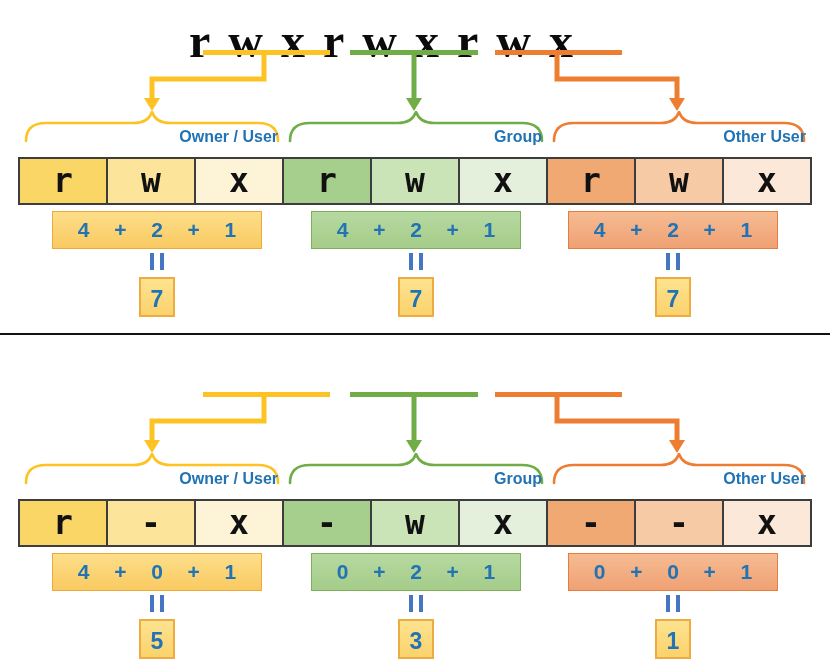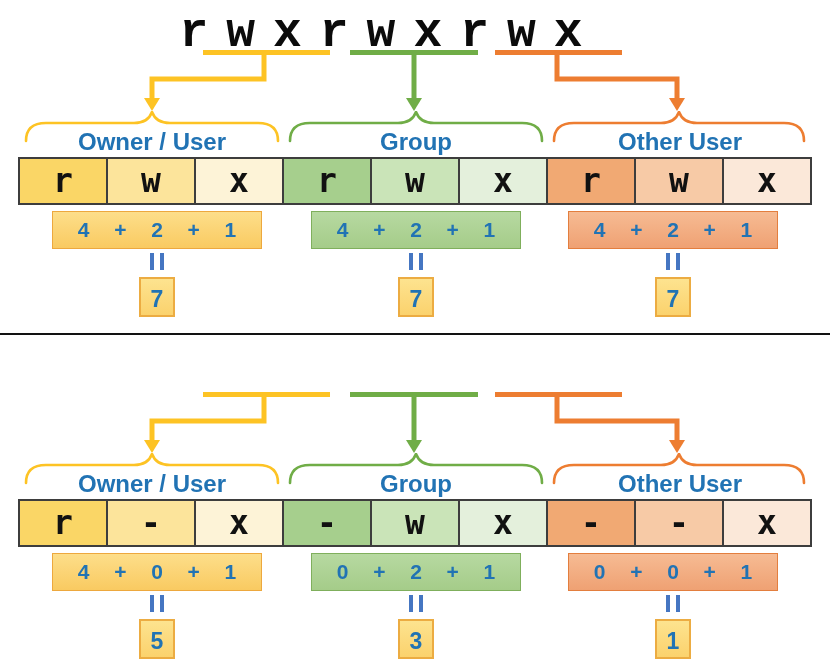--- a/index.html
+++ b/index.html
@@ -1,34 +1,34 @@
 <!DOCTYPE html>
 <html style="--gold: #FDC324; --green: #70AD47; --orange: #ED7D31; --blue: #2173B4; --eqblue: #4576C2;"><head>
 <meta charset="utf-8">
 <style>
   html,body{margin:0;padding:0;background:#fff;}
   #canvas{position:relative;width:830px;height:669px;background:#ffffff;overflow:hidden;
           font-family:"Liberation Sans",sans-serif;}
   .half{position:absolute;left:0;width:830px;height:330px;}
   .divider{position:absolute;left:0;top:333px;width:830px;height:2px;background:#121212;}
 
-  .perm{position:absolute;top:8px;left:0;width:762px;height:50px;line-height:50px;
-        text-align:center;font-family:Liberation Mono, monospace;font-weight:700;
+  .perm{position:absolute;top:16px;left:0;width:762px;height:50px;line-height:50px;
+        text-align:center;font-family:Liberation Serif, serif;font-weight:700;
         font-size:48px;color:#0b0b0b;letter-spacing:18px;padding-left:18px;box-sizing:border-box;}
 
   svg.connectors{position:absolute;top:48px;left:0;}
   svg.braces{position:absolute;top:111px;left:0;}
   .ln{fill:none;stroke-width:5;}
   .brc{fill:none;stroke-width:2.6;stroke-linecap:round;}
   .s-gold{stroke:var(--gold);} .f-gold{fill:var(--gold);}
   .s-green{stroke:var(--green);} .f-green{fill:var(--green);}
   .s-orange{stroke:var(--orange);} .f-orange{fill:var(--orange);}
 
-  .slabel{position:absolute;top:128px;width:252px;text-align:center;
-          font-size:24px;font-weight:700;color:var(--blue);}
+  .slabel{position:absolute;top:128px;width:252px;text-align:right;
+          font-size:16px;font-weight:700;color:var(--blue);}
 
   .ptable{position:absolute;top:157px;left:18px;width:794px;height:48px;display:flex;
           border:2px solid #3d3d3d;box-sizing:border-box;}
   .cell{flex:1;border-left:2px solid #3d3d3d;text-align:center;line-height:44px;
         font-family:"DejaVu Sans Mono",monospace;font-weight:700;font-size:33px;color:#111;}
   .cell:first-child{border-left:none;}
   .cy1{background:#FAD666;} .cy2{background:#FCE49B;} .cy3{background:#FDF3D7;}
   .cg1{background:#A6CF8D;} .cg2{background:#CAE4B8;} .cg3{background:#E4F0DC;}
   .co1{background:#F1A973;} .co2{background:#F7CAA6;} .co3{background:#FBE8D9;}
 

